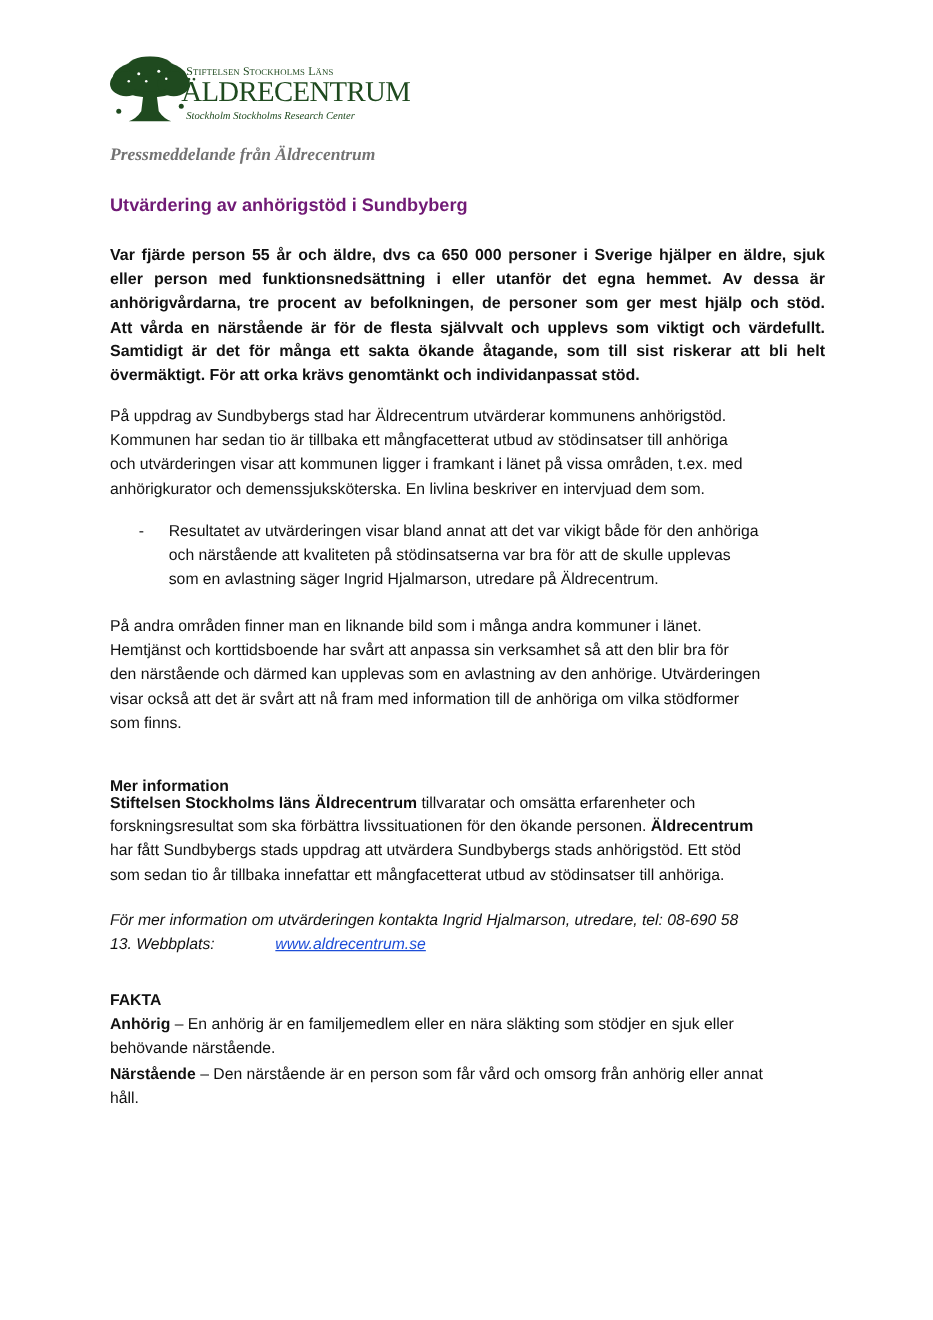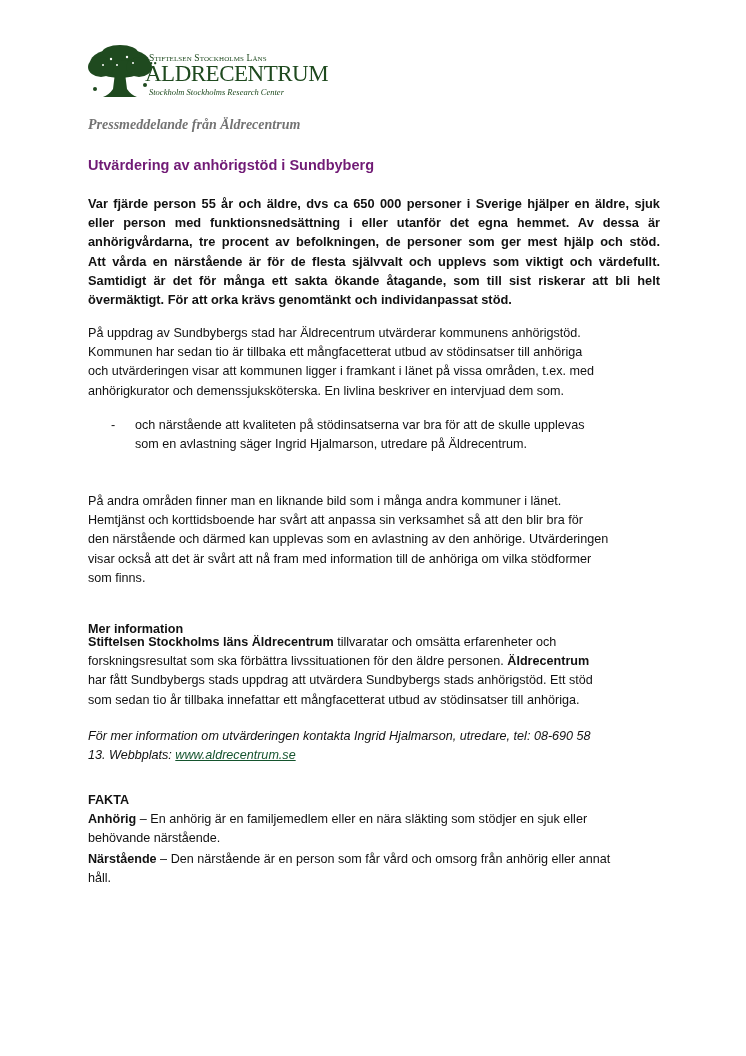--- a/index.html
+++ b/index.html
@@ -17,21 +17,21 @@
   .line { display: block; white-space: nowrap; }
   .jline { display: block; text-align: justify; text-align-last: justify; }
   .p1 { top: 324px; }
   .quote { position: absolute; left: 111px; top: 416px; width: 560px; font-family: "Liberation Sans", sans-serif; font-size: 12.6px; color: #111; line-height: 19.2px; }
   .quote .dash { position: absolute; left: 0; top: 0; }
   .quote .qtext { position: absolute; left: 24px; top: 0; width: 540px; }
   .p2 { top: 492px; }
   .more-h { top: 620px; font-weight: bold; }
   .more-body { top: 633px; }
   .contact { top: 727px; font-style: italic; }
-  .contact a { color: #14532d; text-decoration: underline; }
+  .contact a { color: #1d4ed8; text-decoration: underline; margin-left: 45px; }
   .fakta-h { top: 791px; font-weight: bold; }
   .fakta1 { top: 810px; }
   .fakta2 { top: 850px; }
   b { font-weight: bold; }
 </style>
 </head>
 <body>
 
 <div class="page">
 
@@ -77,38 +77,39 @@
   <div class="block p1">
     <span class="line">På uppdrag av Sundbybergs stad har Äldrecentrum utvärderar kommunens anhörigstöd.</span>
     <span class="line">Kommunen har sedan tio är tillbaka ett mångfacetterat utbud av stödinsatser till anhöriga</span>
     <span class="line">och utvärderingen visar att kommunen ligger i framkant i länet på vissa områden, t.ex. med</span>
     <span class="line">anhörigkurator och demenssjuksköterska. En livlina beskriver en intervjuad dem som.</span>
   </div>
 
   <div class="quote">
     <span class="dash">-</span>
     <div class="qtext">
+      <span class="line">Resultatet av utvärderingen visar bland annat att det var vikigt både för den anhöriga</span>
       <span class="line">och närstående att kvaliteten på stödinsatserna var bra för att de skulle upplevas</span>
       <span class="line">som en avlastning säger Ingrid Hjalmarson, utredare på Äldrecentrum.</span>
     </div>
   </div>
 
   <div class="block p2">
     <span class="line">På andra områden finner man en liknande bild som i många andra kommuner i länet.</span>
     <span class="line">Hemtjänst och korttidsboende har svårt att anpassa sin verksamhet så att den blir bra för</span>
     <span class="line">den närstående och därmed kan upplevas som en avlastning av den anhörige. Utvärderingen</span>
     <span class="line">visar också att det är svårt att nå fram med information till de anhöriga om vilka stödformer</span>
     <span class="line">som finns.</span>
   </div>
 
   <div class="block more-h">Mer information</div>
 
   <div class="block more-body">
     <span class="line"><b>Stiftelsen Stockholms läns Äldrecentrum</b><span> tillvaratar och omsätta erfarenheter och</span></span>
-    <span class="line"><span>forskningsresultat som ska förbättra livssituationen för den äldre personen. </span><b>Äldrecentrum</b></span>
+    <span class="line"><span>forskningsresultat som ska förbättra livssituationen för den ökande personen. </span><b>Äldrecentrum</b></span>
     <span class="line">har fått Sundbybergs stads uppdrag att utvärdera Sundbybergs stads anhörigstöd. Ett stöd</span>
     <span class="line">som sedan tio år tillbaka innefattar ett mångfacetterat utbud av stödinsatser till anhöriga.</span>
   </div>
 
   <div class="block contact">
     <span class="line">För mer information om utvärderingen kontakta Ingrid Hjalmarson, utredare, tel:  08-690 58</span>
     <span class="line"><span>13. Webbplats: </span><a>www.aldrecentrum.se</a></span>
   </div>
 
   <div class="block fakta-h">FAKTA</div>

